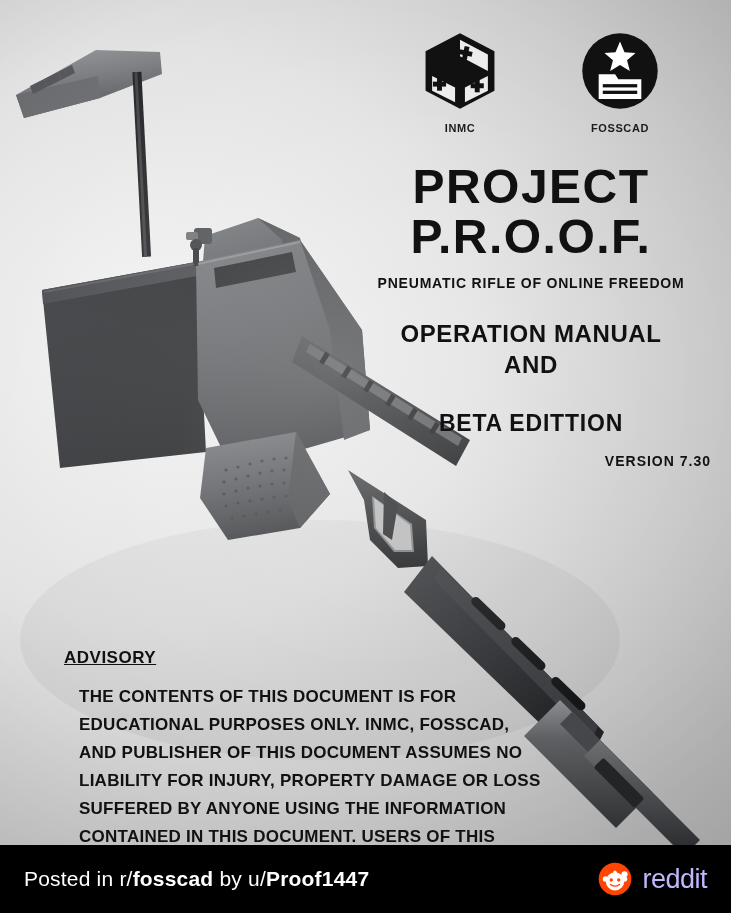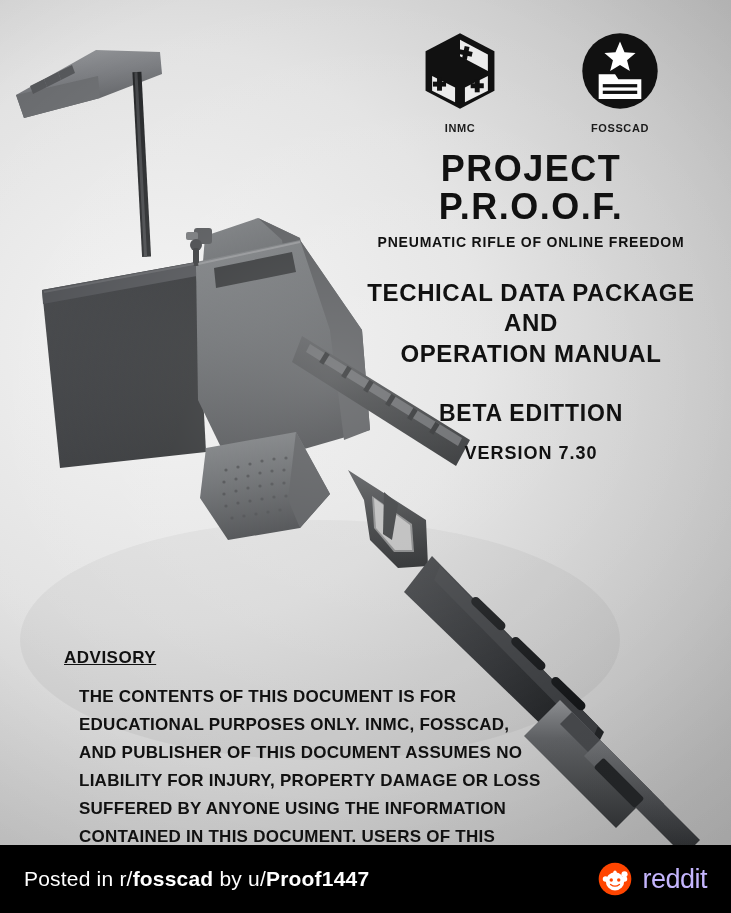--- a/index.html
+++ b/index.html
@@ -74,25 +74,25 @@
   .title-block {
     position: absolute;
     top: 150px;
     left: 351px;
     width: 360px;
     text-align: center;
     color: #111111;
     z-index: 5;
   }
   .main-title {
-    font-size: 36px;
+    font-size: 48px;
     font-weight: bold;
     letter-spacing: 1.5px;
     line-height: 1.05;
-    margin: 0;
+    margin: 12px;
   }
   .subtitle {
     font-size: 14px;
     font-weight: bold;
     letter-spacing: 0.8px;
     margin: 8px 0 0 0;
   }
   .doc-type {
     font-size: 24px;
     font-weight: bold;
@@ -100,24 +100,25 @@
     line-height: 1.28;
     margin: 28px 0 0 0;
   }
   .edition {
     font-size: 23px;
     font-weight: bold;
     letter-spacing: 0.8px;
     margin: 30px 0 16px 0;
   }
   .version {
-    font-size: 18px;
+    font-size: 14px;
     font-weight: bold;
     letter-spacing: 1px;
     margin: 6px 0 0 0;
+    text-align: right;
   }
 
   
   .advisory {
     position: absolute;
     left: 64px;
     top: 648px;
     width: 500px;
     z-index: 5;
     color: #111111;
@@ -352,23 +353,22 @@
         </svg>
         <div class="logo-caption">FOSSCAD</div>
       </div>
 
     </div>
 
     <div class="title-block">
       <h1 class="main-title">PROJECT P.R.O.O.F.</h1>
       <p class="subtitle">PNEUMATIC RIFLE OF ONLINE FREEDOM</p>
       <div class="doc-type">
-        <div>TECHICAL DATA PACKAGE</div>
+        <div>OPERATION MANUAL</div>
         <div>AND</div>
-        <div>OPERATION MANUAL</div>
       </div>
       <div class="edition">BETA EDITTION</div>
       <div class="version">VERSION 7.30</div>
     </div>
 
     <div class="advisory">
       <div class="advisory-heading">ADVISORY</div>
       <p class="advisory-body">THE CONTENTS OF THIS DOCUMENT IS FOR EDUCATIONAL PURPOSES ONLY. INMC, FOSSCAD, AND PUBLISHER OF THIS DOCUMENT ASSUMES NO LIABILITY FOR INJURY, PROPERTY DAMAGE OR LOSS SUFFERED BY ANYONE USING THE INFORMATION CONTAINED IN THIS DOCUMENT. USERS OF THIS DOCUMENT ARE RESPONSIBLE FOR COMPLIANCE WITH ALL LOCAL LAWS, RULES, AND REGULATIONS.</p>
     </div>
 

